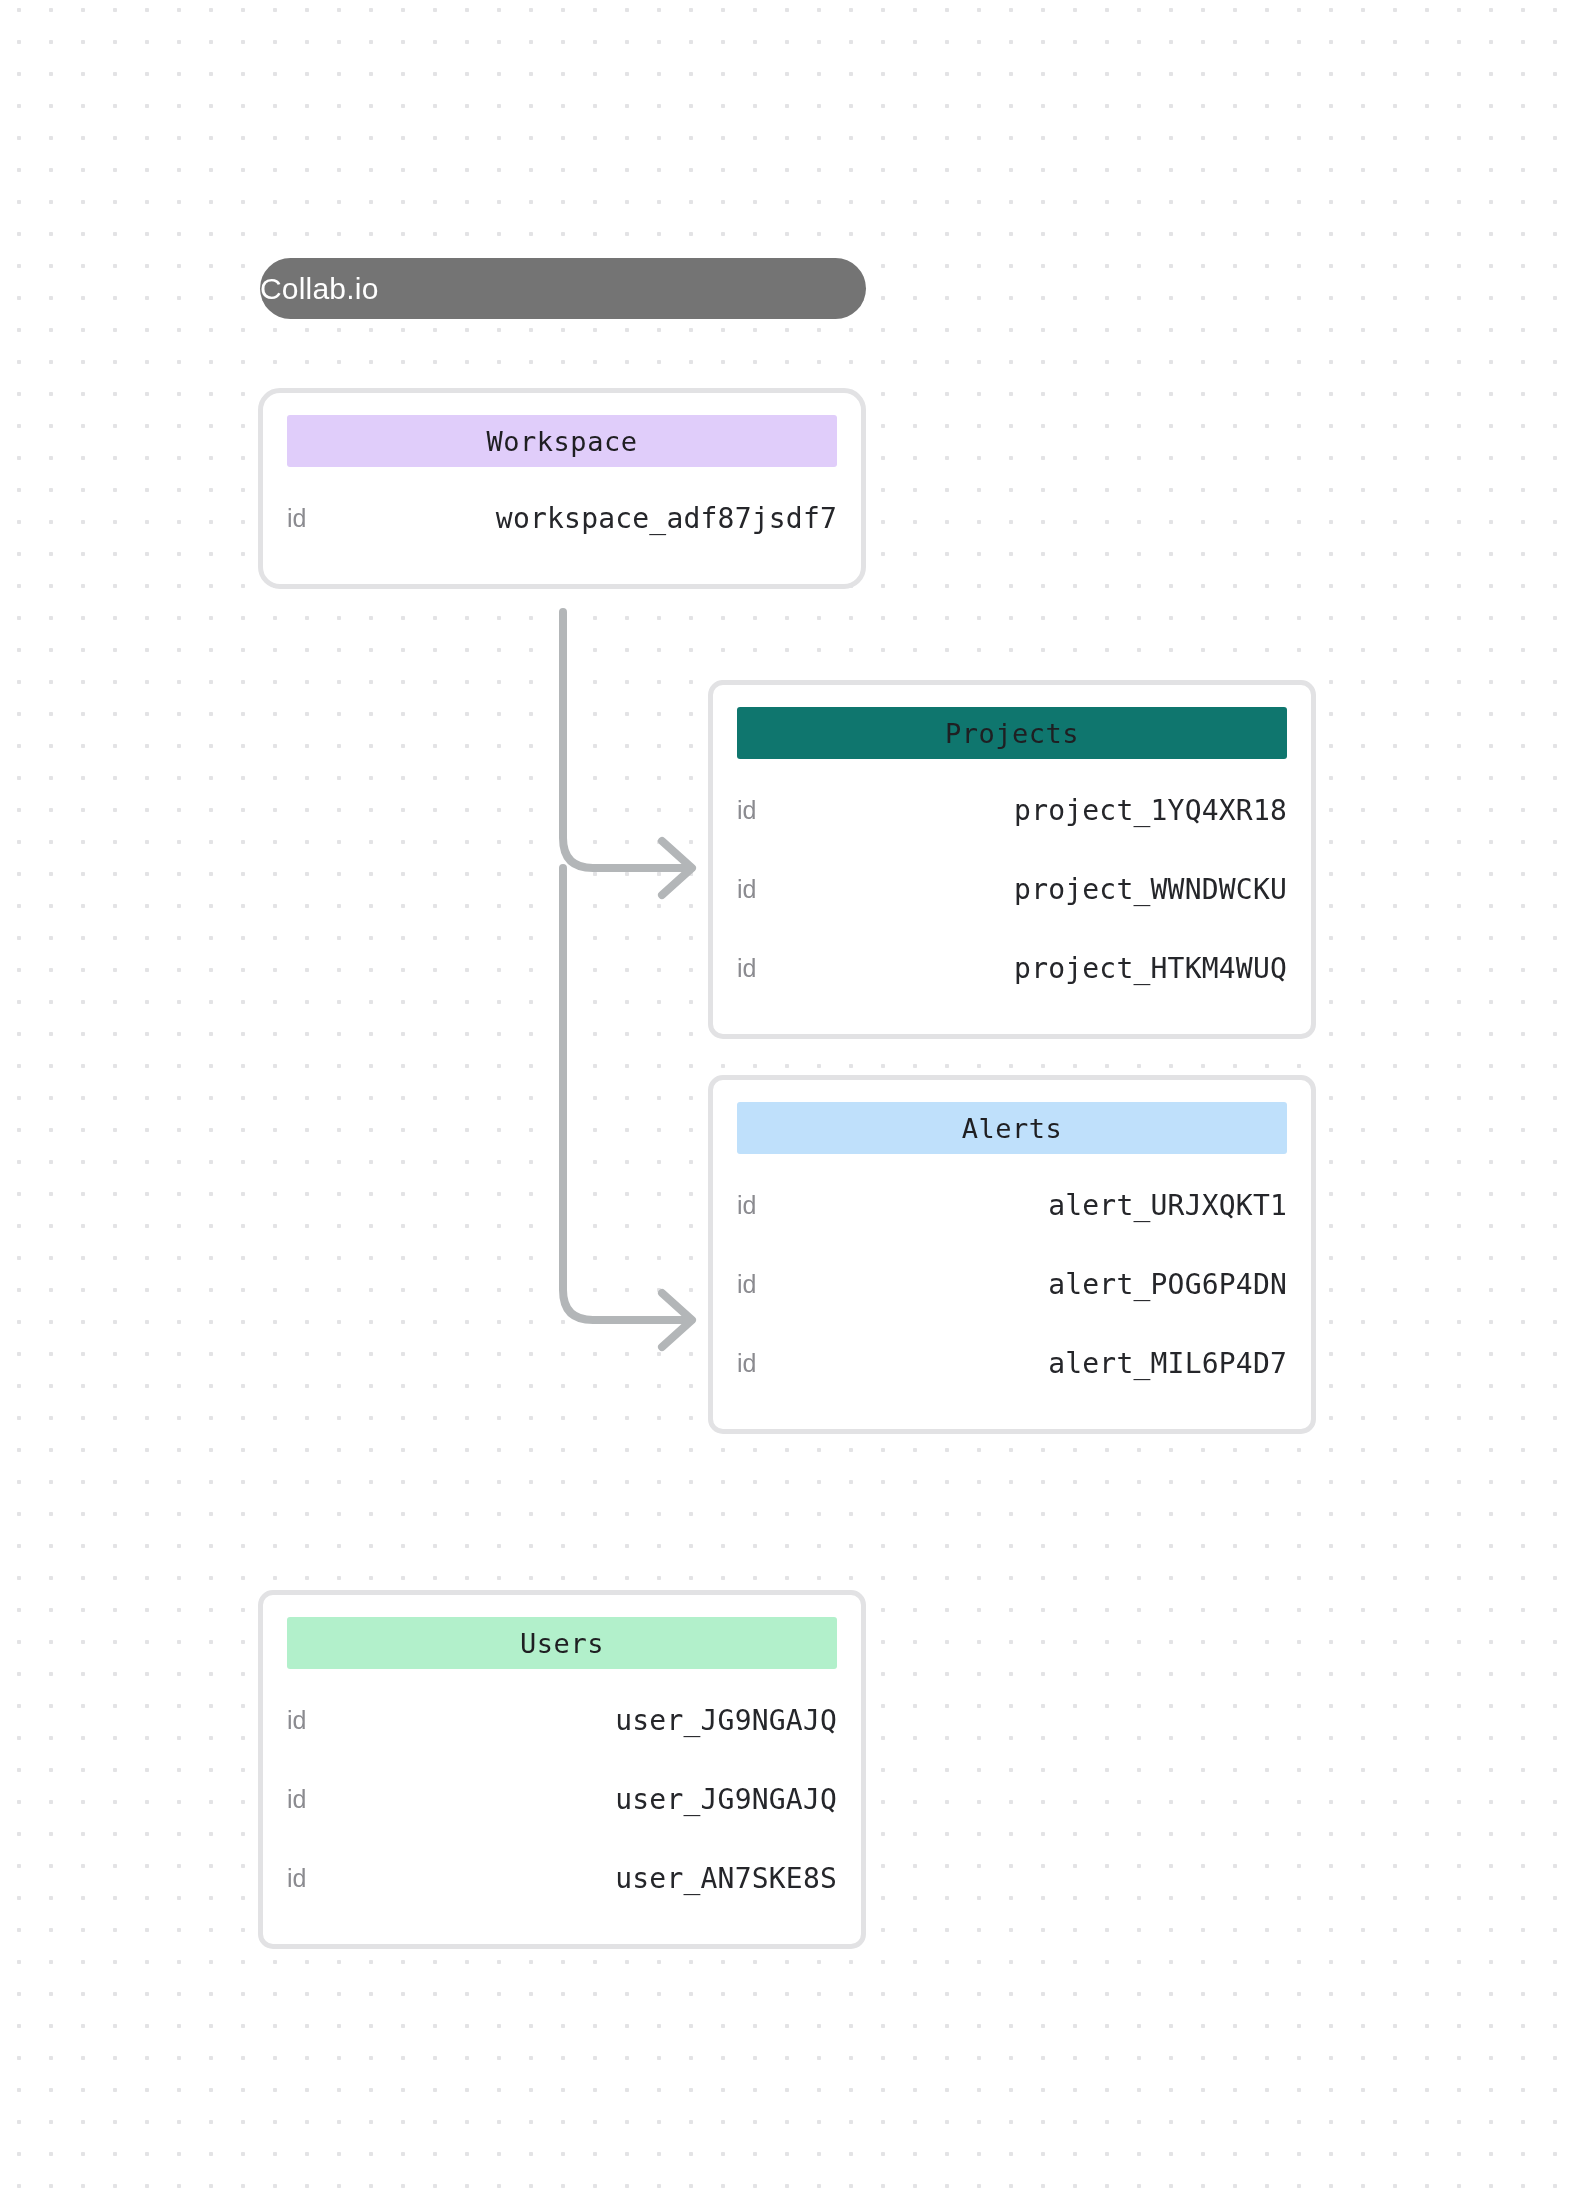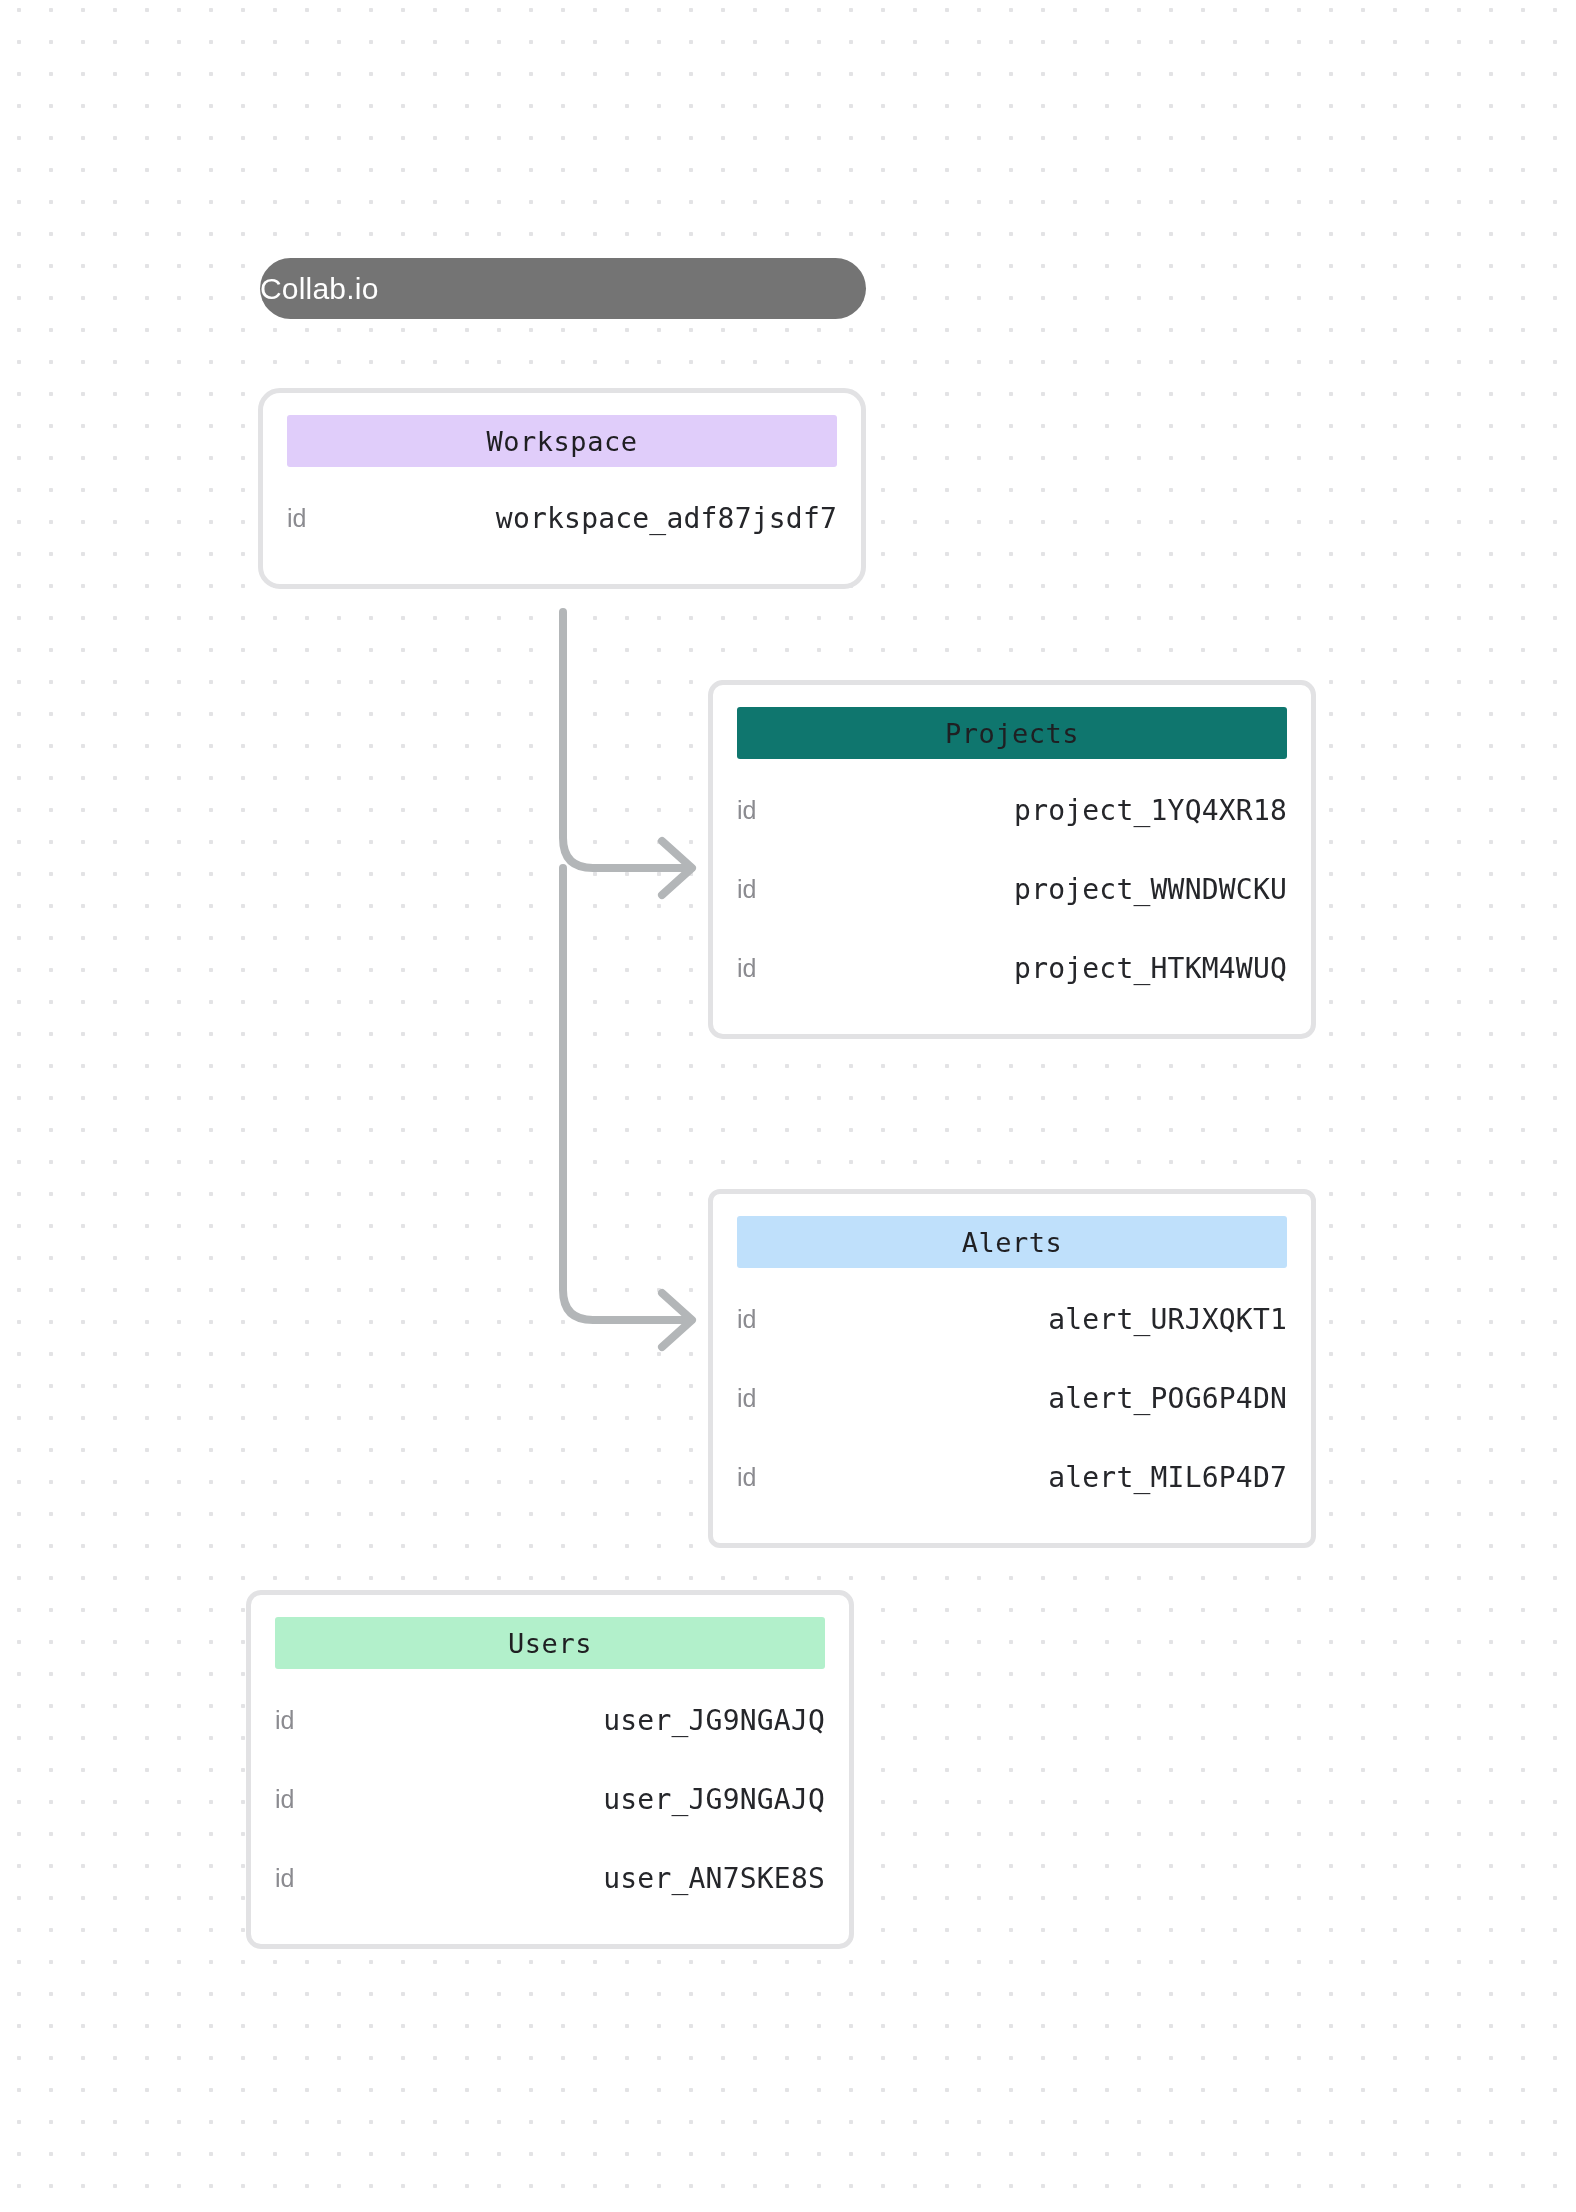--- a/index.html
+++ b/index.html
@@ -108,22 +108,22 @@
     font-size: 28px;
     color: #25262a;
     font-weight: 400;
     letter-spacing: 0.2px;
     text-align: center;
   }
 
   
   #card-workspace { left: 258px; top: 388px; border-radius: 22px; }
   #card-projects  { left: 708px; top: 680px; }
-  #card-alerts    { left: 708px; top: 1189px; border-radius: 12px; }
-  #card-users     { left: 246px; top: 1590px; }
+  #card-alerts    { left: 708px; top: 1075px; }
+  #card-users     { left: 258px; top: 1590px; }
 
   
 </style>
 </head>
 <body style="background-color: rgb(255, 255, 255); background-image: radial-gradient(rgb(227, 227, 229) 2.1px, transparent 2.2px); background-size: 32px 32px;">
 
 <div id="canvas">
 
   <svg id="connectors" viewBox="0 0 1576 2212" xmlns="http://www.w3.org/2000/svg">
     <g id="connector-group" fill="none" stroke="#b3b6b8" stroke-width="8" stroke-linecap="round" stroke-linejoin="round">

